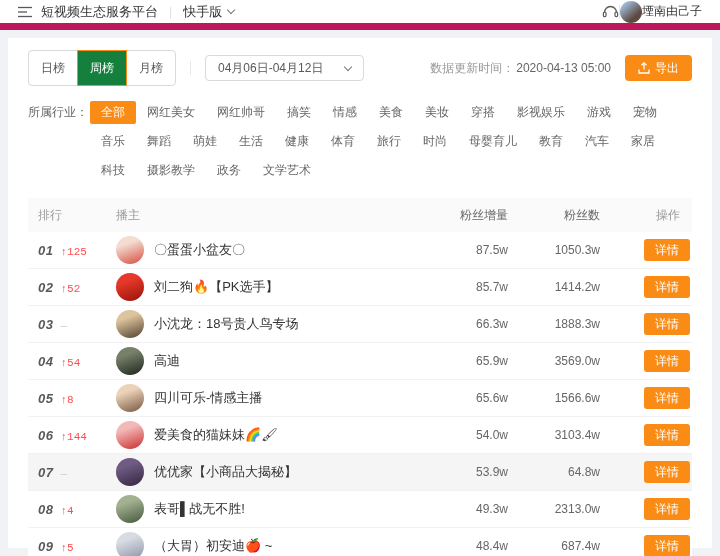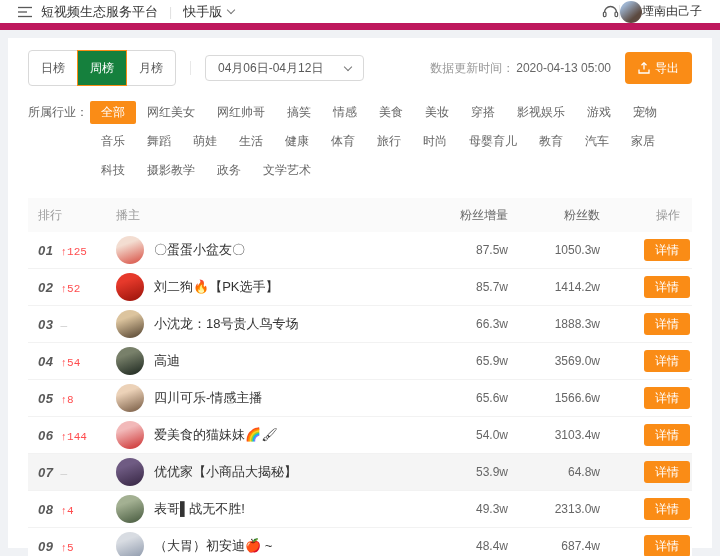--- a/index.html
+++ b/index.html
@@ -32,21 +32,21 @@
   .seg .tab:first-child { border-radius: 4px 0 0 4px; margin-left: 0; }
   .seg .tab:last-child { border-radius: 0 4px 4px 0; }
   .seg .tab.active { background: #15803d; border-color: #fa8c16; color: #fff; position: relative; text-align: center; }
   .toolbar .vline { margin: 0 14px; }
   .date-select { height: 26px; border: 1px solid #d9d9d9; border-radius: 4px; background: #fff;
                  display: flex; align-items: center; gap: 22px; padding: 0 12px;
                  font-size: 12px; color: #595959; cursor: pointer; }
   .tb2-right { margin-left: auto; display: flex; align-items: center; gap: 14px; }
   .update { font-size: 12px; color: #999; }
   .update .time { color: #666; margin-left: 2px; }
-  .export-btn { height: 32px; background: #fa8c16; color: #fff; border: none; border-radius: 4px;
+  .export-btn { height: 26px; background: #fa8c16; color: #fff; border: none; border-radius: 4px;
                 padding: 0 13px; font-size: 12px; display: flex; align-items: center; gap: 5px;
                 cursor: pointer; font-family: inherit; }
   
   .filters { display: flex; margin-top: 15px; font-size: 12px; }
   .f-label { color: #666; white-space: nowrap; padding: 3px 2px 0 0; }
   .options { display: flex; flex-wrap: wrap; }
   .opt { color: #666; padding: 3px 11px; margin-bottom: 6px; cursor: pointer; border-radius: 2px; }
   .opt.active { background: #fa8c16; color: #fff; }
   
   .table { margin-top: 10px; }

